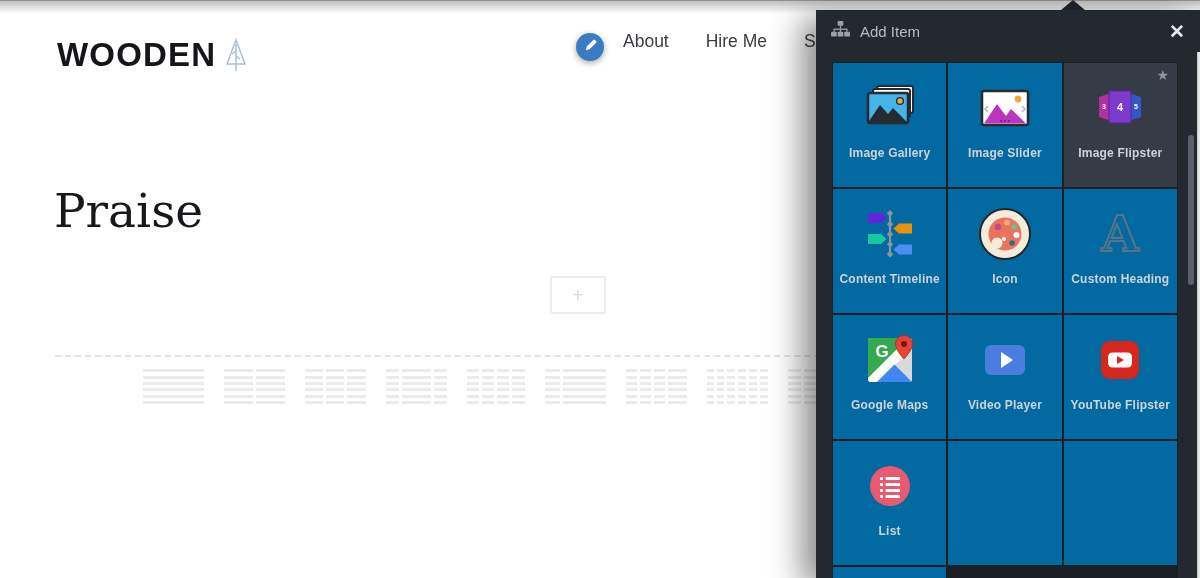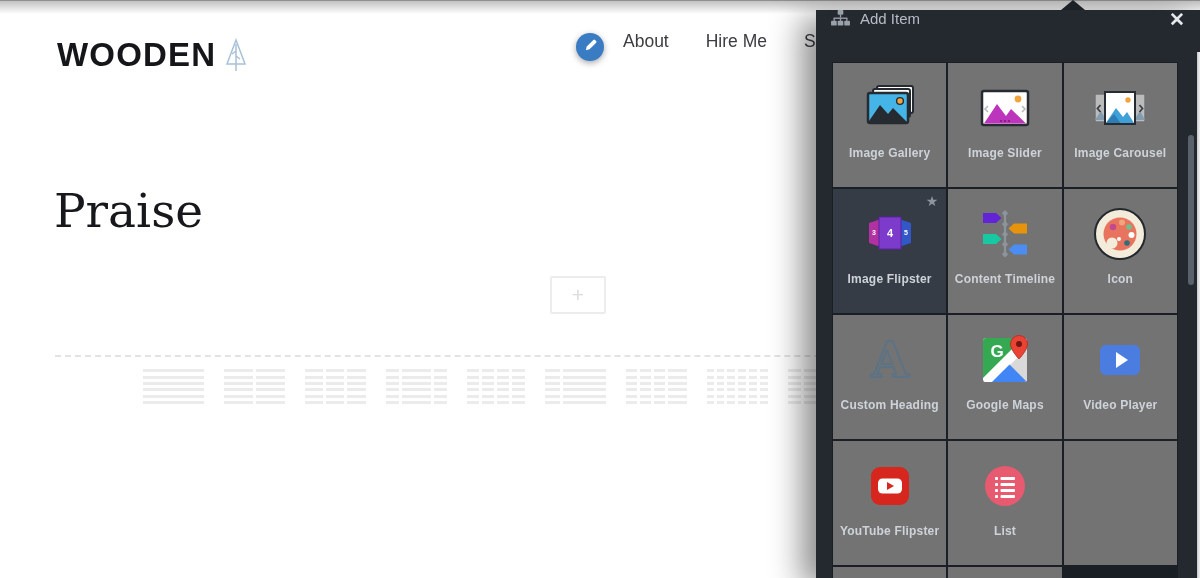--- a/index.html
+++ b/index.html
@@ -35,28 +35,28 @@
   .ph-group { height:36px; display:flex; gap:3px; flex:0 0 auto; }
   .ph-seg { height:100%;
     background:repeating-linear-gradient(180deg, #ebebeb 0px, #ebebeb 3px, transparent 3px, transparent 6.5px); }
 
   
   .panel { position:absolute; left:816px; top:10px; right:0; bottom:0; background:#242930;
     box-shadow:-14px 8px 30px rgba(0,0,0,.45); z-index:10; }
   .panel-arrow { position:absolute; top:-10px; left:245px; width:0; height:0;
     border-left:12px solid transparent; border-right:12px solid transparent;
     border-bottom:10px solid #1c2127; }
-  .panel-header { height:42px; display:flex; align-items:flex-start; padding:0 15px; }
+  .panel-header { height:42px; display:flex; align-items:center; padding:0 15px; }
   .panel-title { margin-left:10px; font-size:15px; color:#b6bcc3; }
   .close-btn { margin-left:auto; color:#e6e9ec; font-size:19px; font-weight:700; cursor:pointer; line-height:1; }
 
   .modules-grid { position:absolute; left:16px; top:52px; width:346px;
     display:grid; grid-template-columns:repeat(3,1fr); gap:2px;
     background:#1a1f25; border:1px solid #1a1f25; }
-  .module-tile { background:#737373; height:124px; position:relative; display:flex;
+  .module-tile { background:#0369a1; height:124px; position:relative; display:flex;
     flex-direction:column; align-items:center; padding-top:17px; cursor:pointer; }
   .module-tile.highlighted { background:#353c45; }
   .module-tile.blank { height:124px; }
   .module-icon { width:56px; height:56px; }
   .module-icon svg { width:56px; height:56px; display:block; }
   .module-label { margin-top:10px; font-size:12px; font-weight:700; color:#ced3d9; letter-spacing:.2px; }
   .star-badge { position:absolute; top:4px; right:8px; color:#8d949b; font-size:14px; }
 
   .scroll-thumb { position:absolute; right:6px; top:125px; width:6px; height:150px;
     border-radius:3px; background:#5a616a; cursor:pointer; }
@@ -196,39 +196,20 @@
    <path d="M45 26 l3 3 -3 3" stroke="#b6bcc2" stroke-width="1.6" fill="none"></path>
    <g fill="#7a1b7a">
               <circle cx="24" cy="41" r="1.1"></circle>
               <circle cx="28" cy="41" r="1.1"></circle>
               <circle cx="32" cy="41" r="1.1"></circle>
             </g>
   </svg>
         </span>
     <span class="module-label">Image Slider</span>
   </div>
-      <div class="module-tile">
-    <span class="module-icon">
-          <svg viewBox="0 0 56 56">
-   <g opacity="0.6">
-     <rect x="3" y="14" width="11" height="28" fill="#ececec" stroke="#6a7076" stroke-width="1.4"></rect>
-     <path d="M3 40 l6 -9 5 9 z" fill="#8fb8d8"></path>
-     <rect x="42" y="14" width="11" height="28" fill="#ececec" stroke="#6a7076" stroke-width="1.4"></rect>
-     <path d="M42 40 l6 -9 5 9 z" fill="#8fb8d8"></path>
-   </g>
-   <rect x="13" y="12" width="30" height="32" fill="#fff" stroke="#262b31" stroke-width="2"></rect>
-   <circle cx="36" cy="20" r="2.7" fill="#f2a33c"></circle>
-   <path d="M14 43 L24 28 L31 37 L35 32 L42 43 Z" fill="#3f9fd8"></path>
-   <path d="M14 43 L22 34 L28.5 43 Z" fill="#2b7db2"></path>
-   <path d="M8.5 25 l-3 3.5 3 3.5" stroke="#3a4046" stroke-width="1.8" fill="none"></path>
-   <path d="M47.5 25 l3 3.5 -3 3.5" stroke="#3a4046" stroke-width="1.8" fill="none"></path>
-  </svg>
-        </span>
-    <span class="module-label">Image Carousel</span>
-  </div>
       <div class="module-tile highlighted">
     <span class="module-icon">
           <svg viewBox="0 0 56 56">
    <polygon points="7,17 19,13 19,41 7,37" fill="#b231a2"></polygon>
    <text x="12" y="29" font-size="7" font-weight="bold" fill="#fff" text-anchor="middle">3</text>
    <polygon points="49,17 37,13 37,41 49,37" fill="#3157c8"></polygon>
    <text x="44" y="29" font-size="7" font-weight="bold" fill="#fff" text-anchor="middle">5</text>
    <rect x="17" y="11" width="22" height="32" fill="#7d3bcc" stroke="#5b23a0" stroke-width="1"></rect>
    <text x="28" y="31" font-size="11" font-weight="bold" fill="#fff" text-anchor="middle">4</text>
   </svg>

